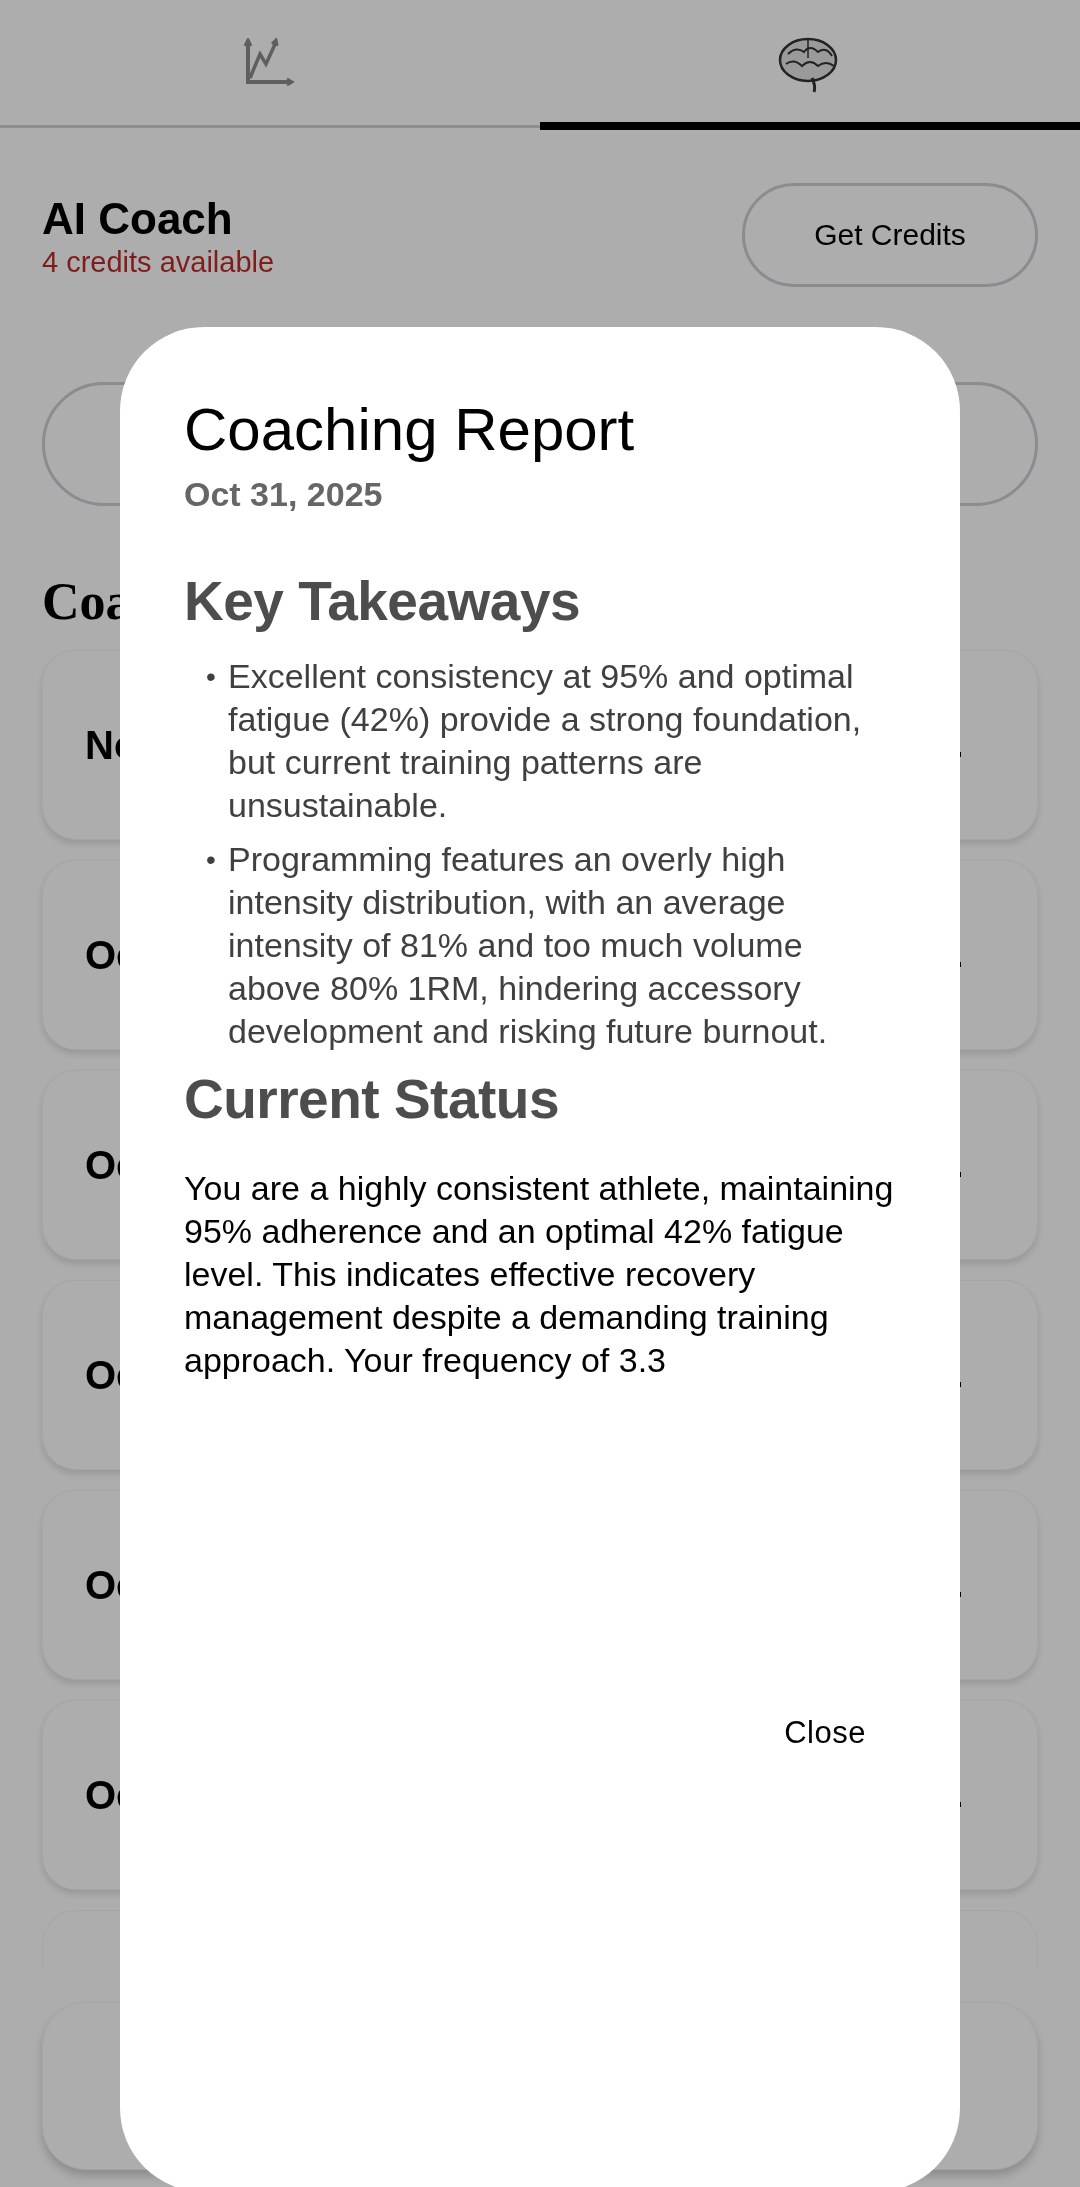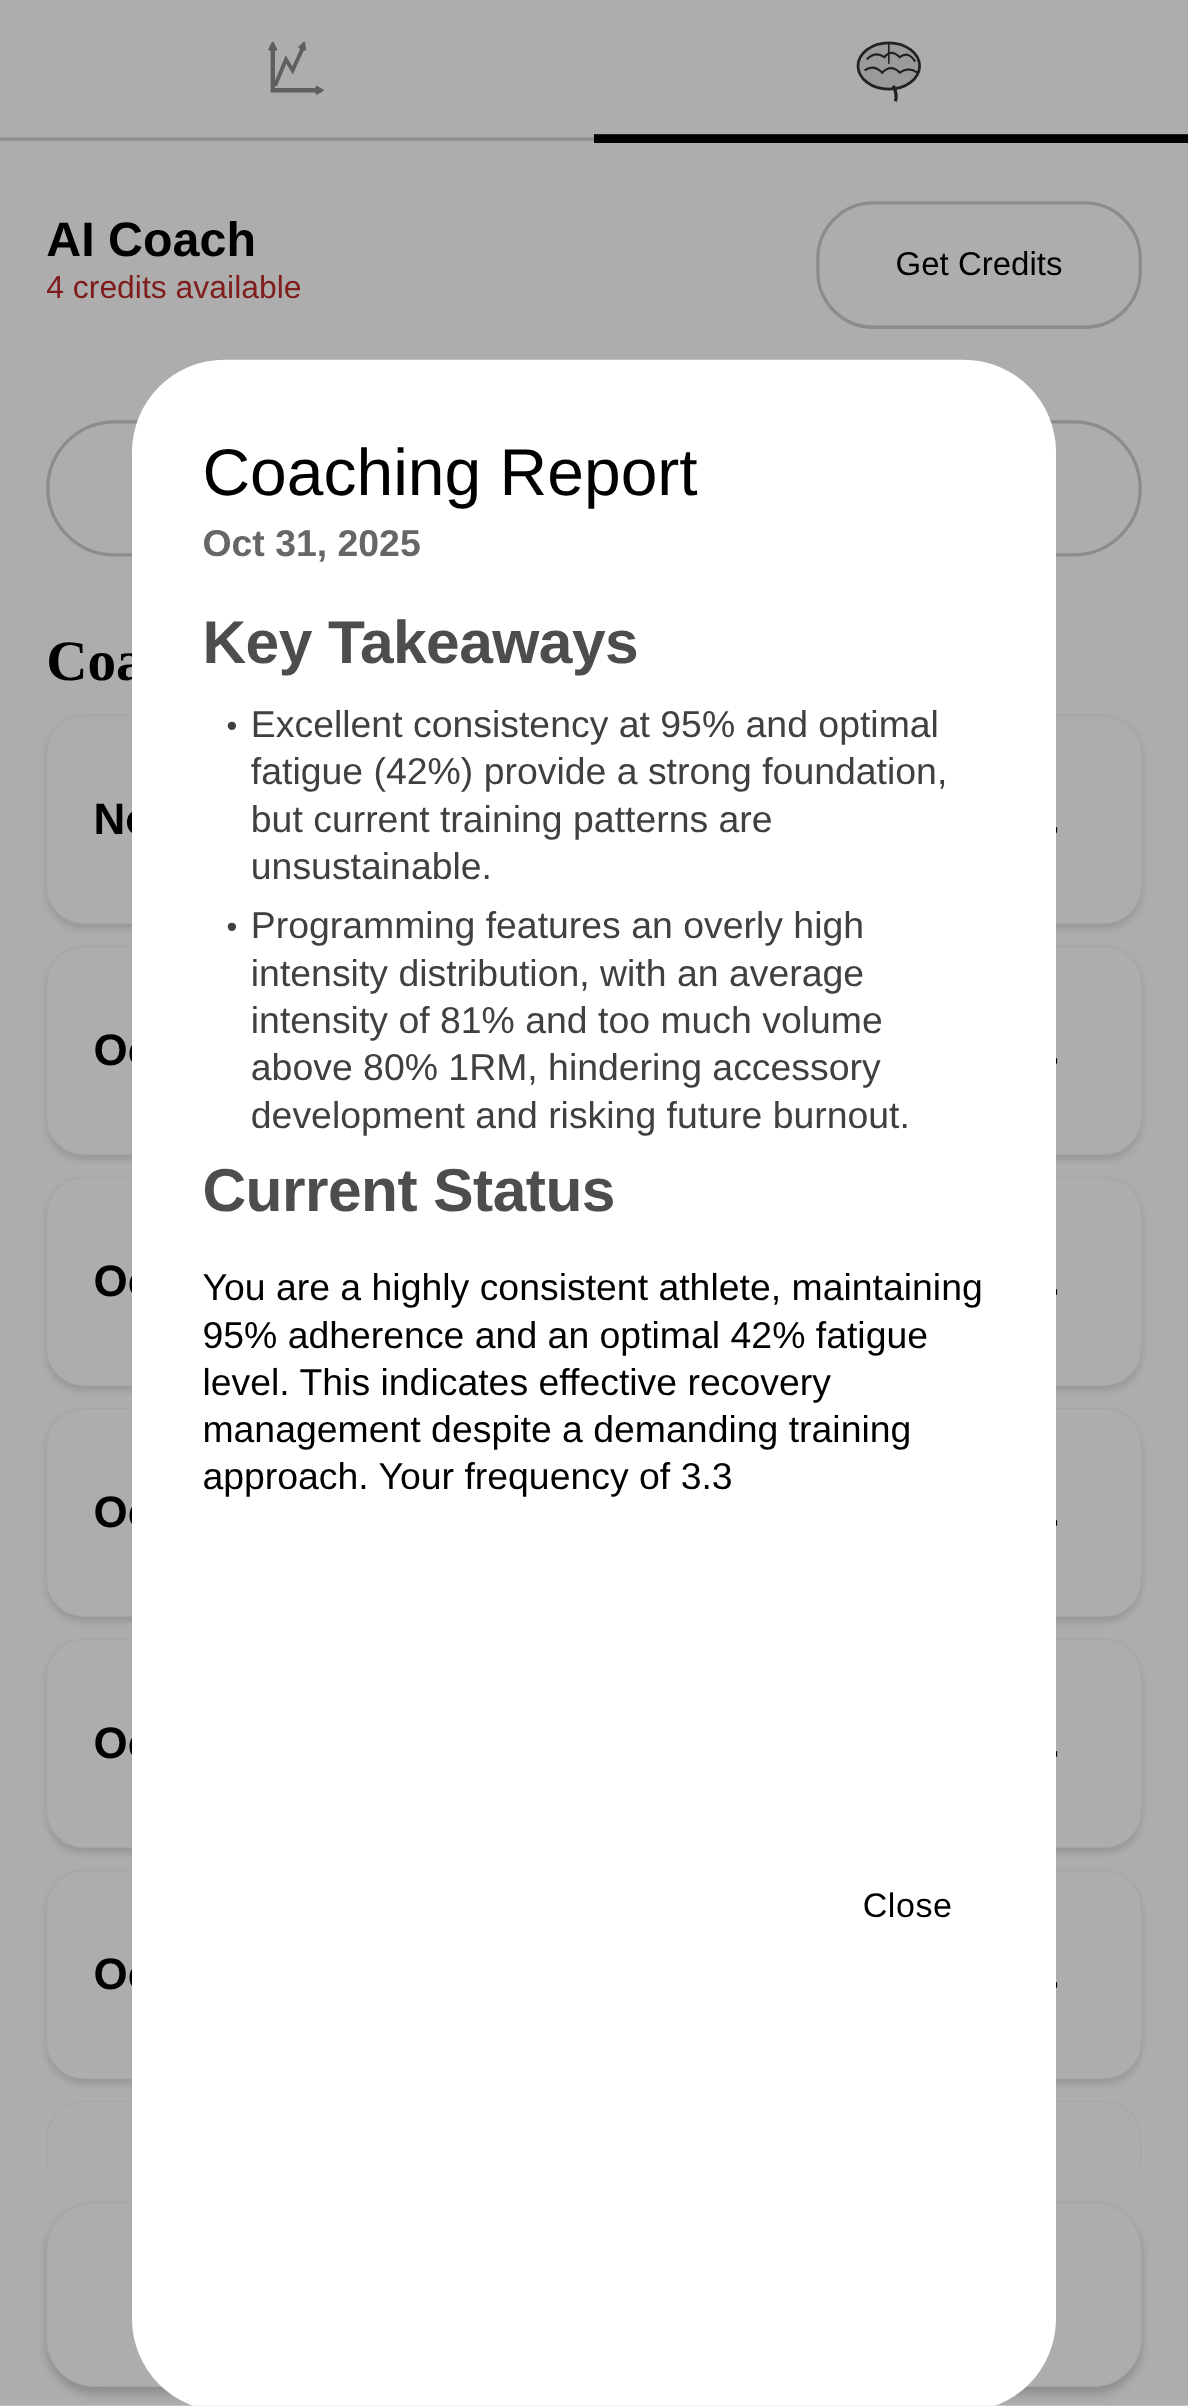--- a/index.html
+++ b/index.html
@@ -10,42 +10,42 @@
   .tabbar { position: absolute; top: 0; left: 0; width: 1080px; height: 130px; }
   .tab { position: absolute; top: 0; width: 540px; height: 130px; display: flex; align-items: center; justify-content: center; }
   .tab.left { left: 0; border-bottom: 3px solid #8e8e8e; height: 128px; }
   .tab.right { left: 540px; }
   .tab .indicator { position: absolute; left: 0; right: 0; bottom: 0; height: 8px; background: #000; }
   .tab svg { display: block; }
 
   
   .header-title { position: absolute; left: 42px; top: 194px; font-size: 44px; font-weight: bold; color: #000000; }
   .header-sub { position: absolute; left: 42px; top: 246px; font-size: 29px; color: #7f1d1d; }
-  .credits-btn { position: absolute; left: 742px; top: 183px; width: 296px; height: 116px; border: 3px solid #8c8c90; border-radius: 52px; display: flex; align-items: center; justify-content: center; font-size: 30px; color: #000; background: transparent; }
+  .credits-btn { position: absolute; left: 742px; top: 183px; width: 296px; height: 104px; border: 3px solid #8c8c90; border-radius: 52px; display: flex; align-items: center; justify-content: center; font-size: 30px; color: #000; background: transparent; }
 
   
   .bg-pill { position: absolute; left: 42px; top: 382px; width: 996px; height: 124px; border: 3px solid #8c8c90; border-radius: 62px; }
 
   .section-frag { position: absolute; left: 42px; top: 572px; font-size: 52px; font-weight: bold; color: #000; font-family: Liberation Serif, serif; }
 
   
   .card { position: absolute; left: 42px; width: 996px; height: 190px; background: #adadad; border-radius: 34px; box-shadow: 0 4px 6px rgba(0,0,0,0.12); border: 1px solid #a6a6a6; }
   .card .frag { position: absolute; left: 42px; top: 72px; font-size: 40px; font-weight: bold; color: #000; }
   .card .edge { position: absolute; right: 76px; top: 78px; width: 6px; height: 28px; border-bottom: 5px solid #000; }
 
   
   .bottom-nav { position: absolute; left: 42px; top: 2002px; width: 996px; height: 168px; background: #adadad; border-radius: 44px; box-shadow: 0 6px 8px rgba(0,0,0,0.18); border: 1px solid #a6a6a6; }
   .nav-item { position: absolute; top: 40px; width: 90px; height: 90px; display: flex; align-items: center; justify-content: center; }
 
   
   .modal { position: absolute; left: 120px; top: 327px; width: 840px; height: 1865px; background: #fff; border-radius: 84px; overflow: hidden; }
   .modal-title { position: absolute; left: 64px; top: 68px; font-size: 60px; color: #000; }
   .modal-date { position: absolute; left: 64px; top: 148px; font-size: 34px; color: #666; font-weight: bold; }
   .scroll { position: absolute; left: 64px; top: 225px; width: 720px; height: 1060px; overflow: hidden; }
-  .h2 { font-size: 55px; font-weight: bold; color: #4d4d4d; margin-top: 0; letter-spacing: -0.5px; }
+  .h2 { font-size: 55px; font-weight: bold; color: #4d4d4d; margin-top: 17px; letter-spacing: -0.5px; }
   .bullets { list-style: none; margin-top: 22px; padding-left: 22px; }
   .bullets li { position: relative; padding-left: 22px; font-size: 34px; line-height: 43px; margin-bottom: 11px; color: #404040; }
   .bullets li::before { content: "•"; position: absolute; left: 0; top: 0; font-size: 28px; }
   .h2.second { margin-top: 14px; }
   .para { margin-top: 36px; font-size: 34px; line-height: 43px; color: #000; }
   .close-btn { position: absolute; right: 94px; top: 1388px; font-size: 31px; color: #000; letter-spacing: 0.5px; background: none; border: none; }
 </style>
 </head>
 <body>
 

